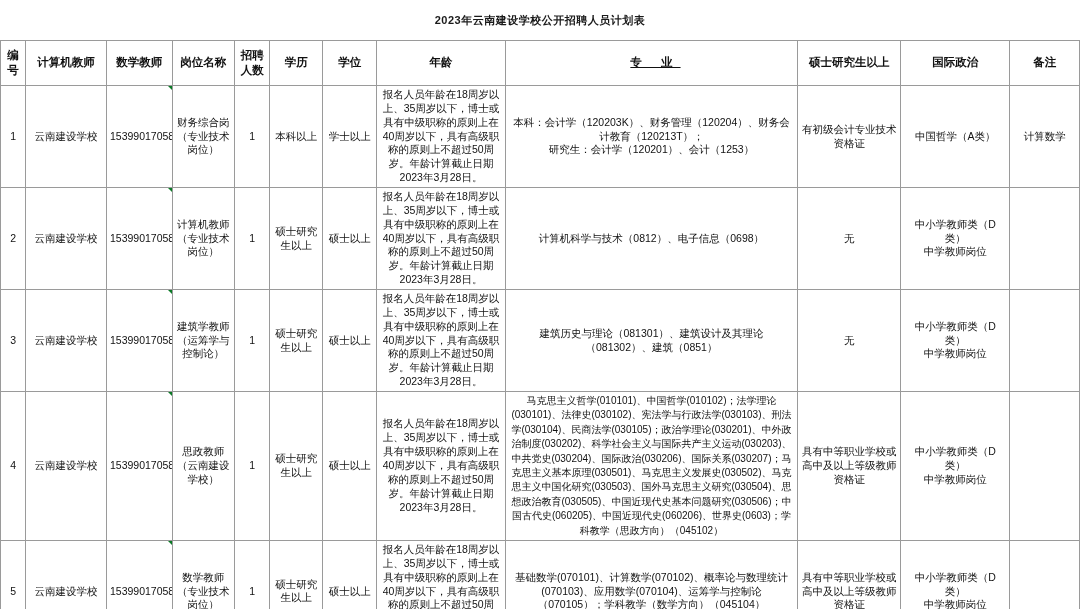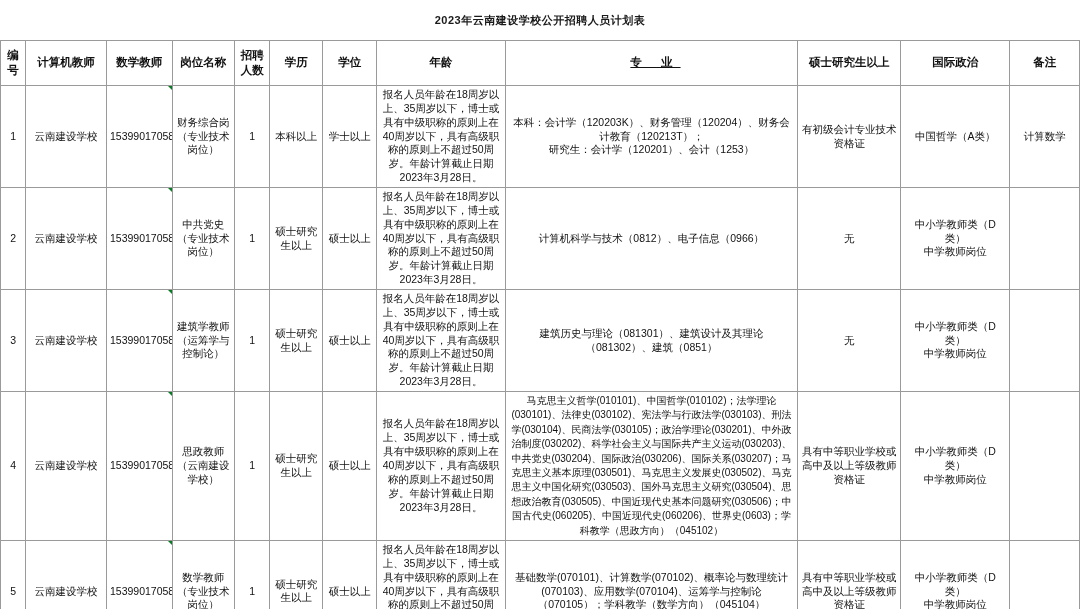--- a/index.html
+++ b/index.html
@@ -173,26 +173,26 @@
           <td class="age-text">报名人员年龄在18周岁以上、35周岁以下，博士或具有中级职称的原则上在40周岁以下，具有高级职称的原则上不超过50周岁。年龄计算截止日期2023年3月28日。</td>
           <td class="major-text">本科：会计学（120203K）、财务管理（120204）、财务会计教育（120213T）；<br>研究生：会计学（120201）、会计（1253）</td>
           <td class="c cell-sm">有初级会计专业技术资格证</td>
           <td class="c cell-sm">中国哲学（A类）</td>
           <td class="c cell-sm">计算数学</td>
         </tr>
         <tr class="row-h2">
           <td class="num">2</td>
           <td class="c cell-sm">云南建设学校</td>
           <td class="c cell-sm code-cell">15399017058001002<span class="mark"></span></td>
-          <td class="c cell-sm">中共党史（专业技术岗位）</td>
-          <td class="num">1</td>
-          <td class="c cell-sm">硕士研究生以上</td>
-          <td class="c cell-sm">硕士以上</td>
-          <td class="age-text">报名人员年龄在18周岁以上、35周岁以下，博士或具有中级职称的原则上在40周岁以下，具有高级职称的原则上不超过50周岁。年龄计算截止日期2023年3月28日。</td>
-          <td class="major-text">计算机科学与技术（0812）、电子信息（0966）</td>
+          <td class="c cell-sm">计算机教师（专业技术岗位）</td>
+          <td class="num">1</td>
+          <td class="c cell-sm">硕士研究生以上</td>
+          <td class="c cell-sm">硕士以上</td>
+          <td class="age-text">报名人员年龄在18周岁以上、35周岁以下，博士或具有中级职称的原则上在40周岁以下，具有高级职称的原则上不超过50周岁。年龄计算截止日期2023年3月28日。</td>
+          <td class="major-text">计算机科学与技术（0812）、电子信息（0698）</td>
           <td class="c cell-sm">无</td>
           <td class="c cell-sm">中小学教师类（D类）<br>中学教师岗位</td>
           <td class="c cell-sm"></td>
         </tr>
         <tr class="row-h3">
           <td class="num">3</td>
           <td class="c cell-sm">云南建设学校</td>
           <td class="c cell-sm code-cell">15399017058001003<span class="mark"></span></td>
           <td class="c cell-sm">建筑学教师（运筹学与控制论）</td>
           <td class="num">1</td>

